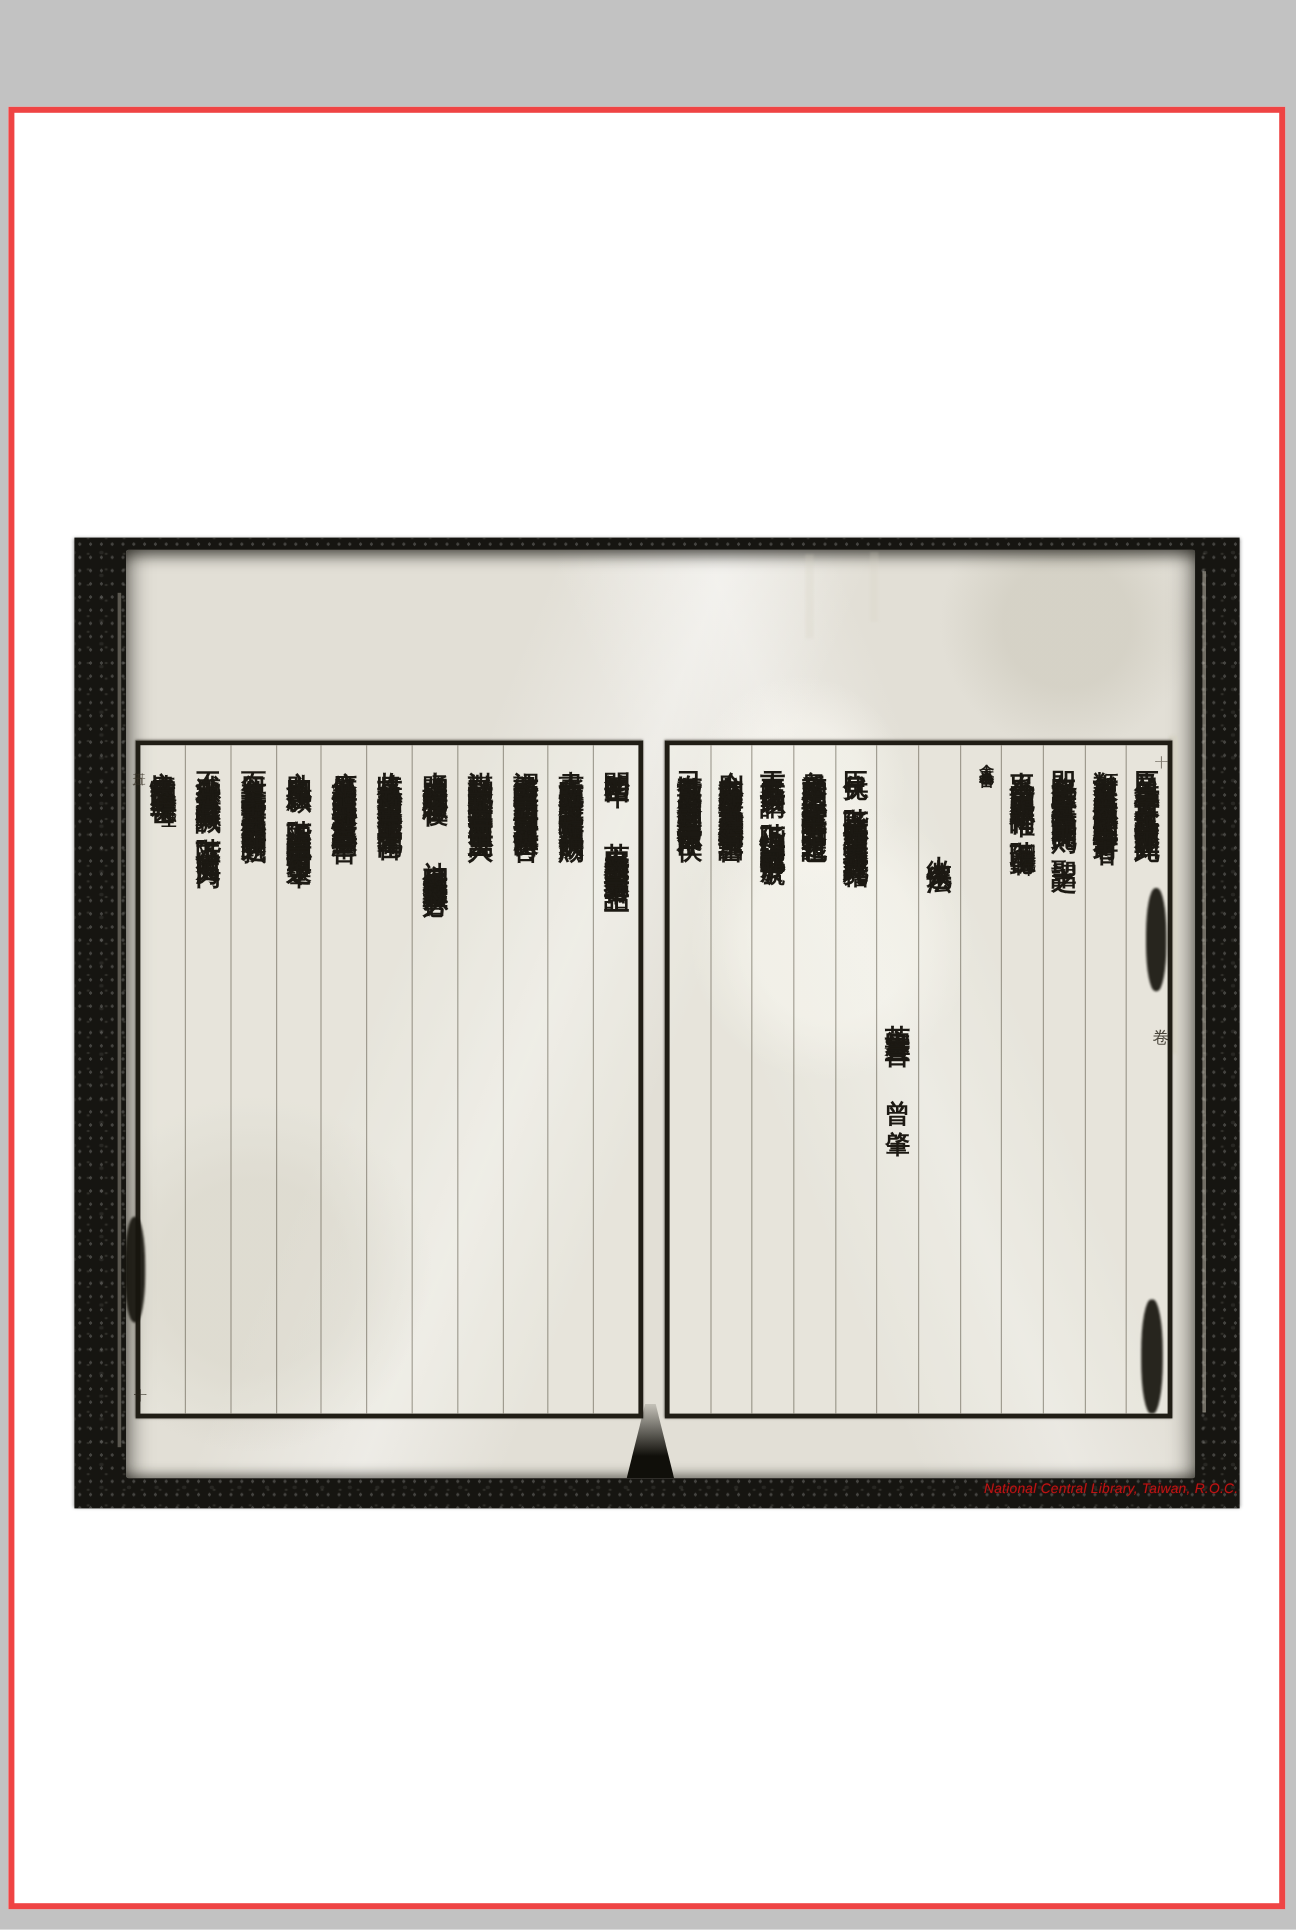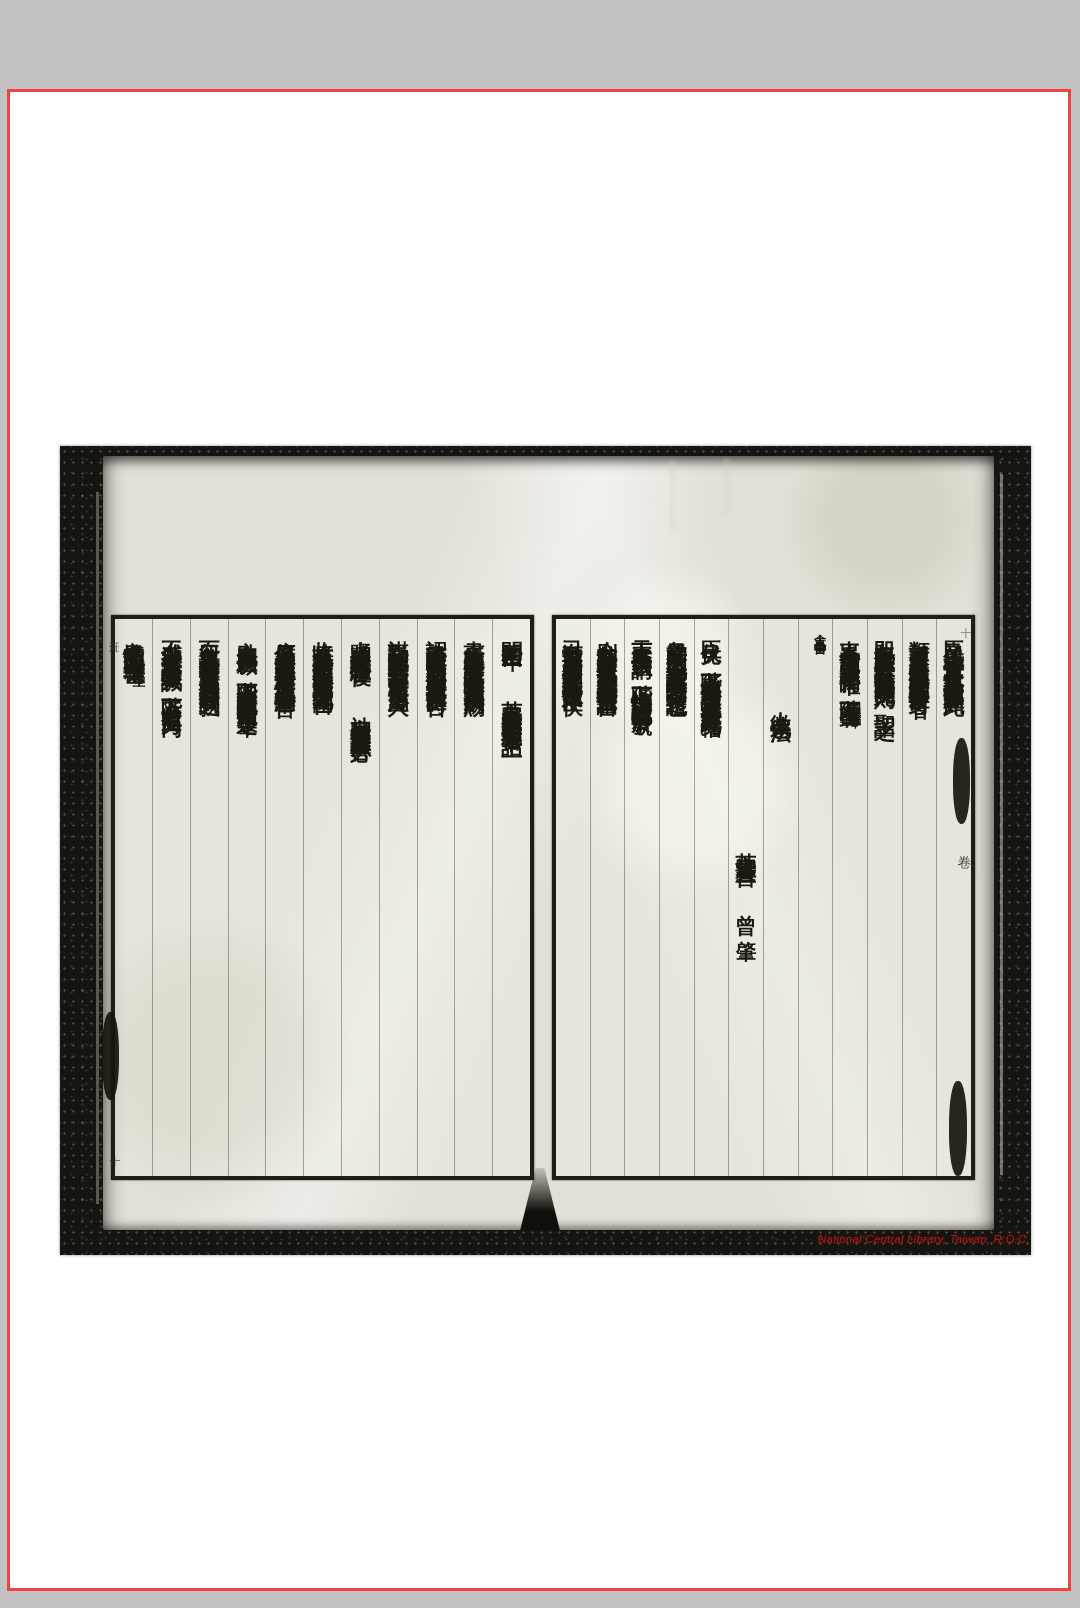--- a/index.html
+++ b/index.html
@@ -5,21 +5,21 @@
   html,body{margin:0;padding:0;}
   body{
     width:1080px;height:1608px;position:relative;
     background:#c2c2c2;
     font-family:"Liberation Sans",sans-serif;
     overflow:hidden;
   }
   
   .doc-page{
     position:absolute;left:7px;top:89px;width:1064px;height:1502px;
-    background:#ffffff;border:3px solid #ef4444;box-sizing:border-box;
+    background:#ffffff;border:5px solid #ef4444;box-sizing:border-box;
   }
   
   .scan{
     position:absolute;left:50px;top:354px;width:971px;height:809px;
     background-color:#161511;
     background-image:
       radial-gradient(rgba(255,255,255,.20) 1px, transparent 1.3px),
       radial-gradient(rgba(225,222,210,.13) 1px, transparent 1.5px),
       radial-gradient(rgba(255,255,248,.08) 1.5px, transparent 2.2px);
     background-size:9px 11px,15px 13px,23px 19px;

